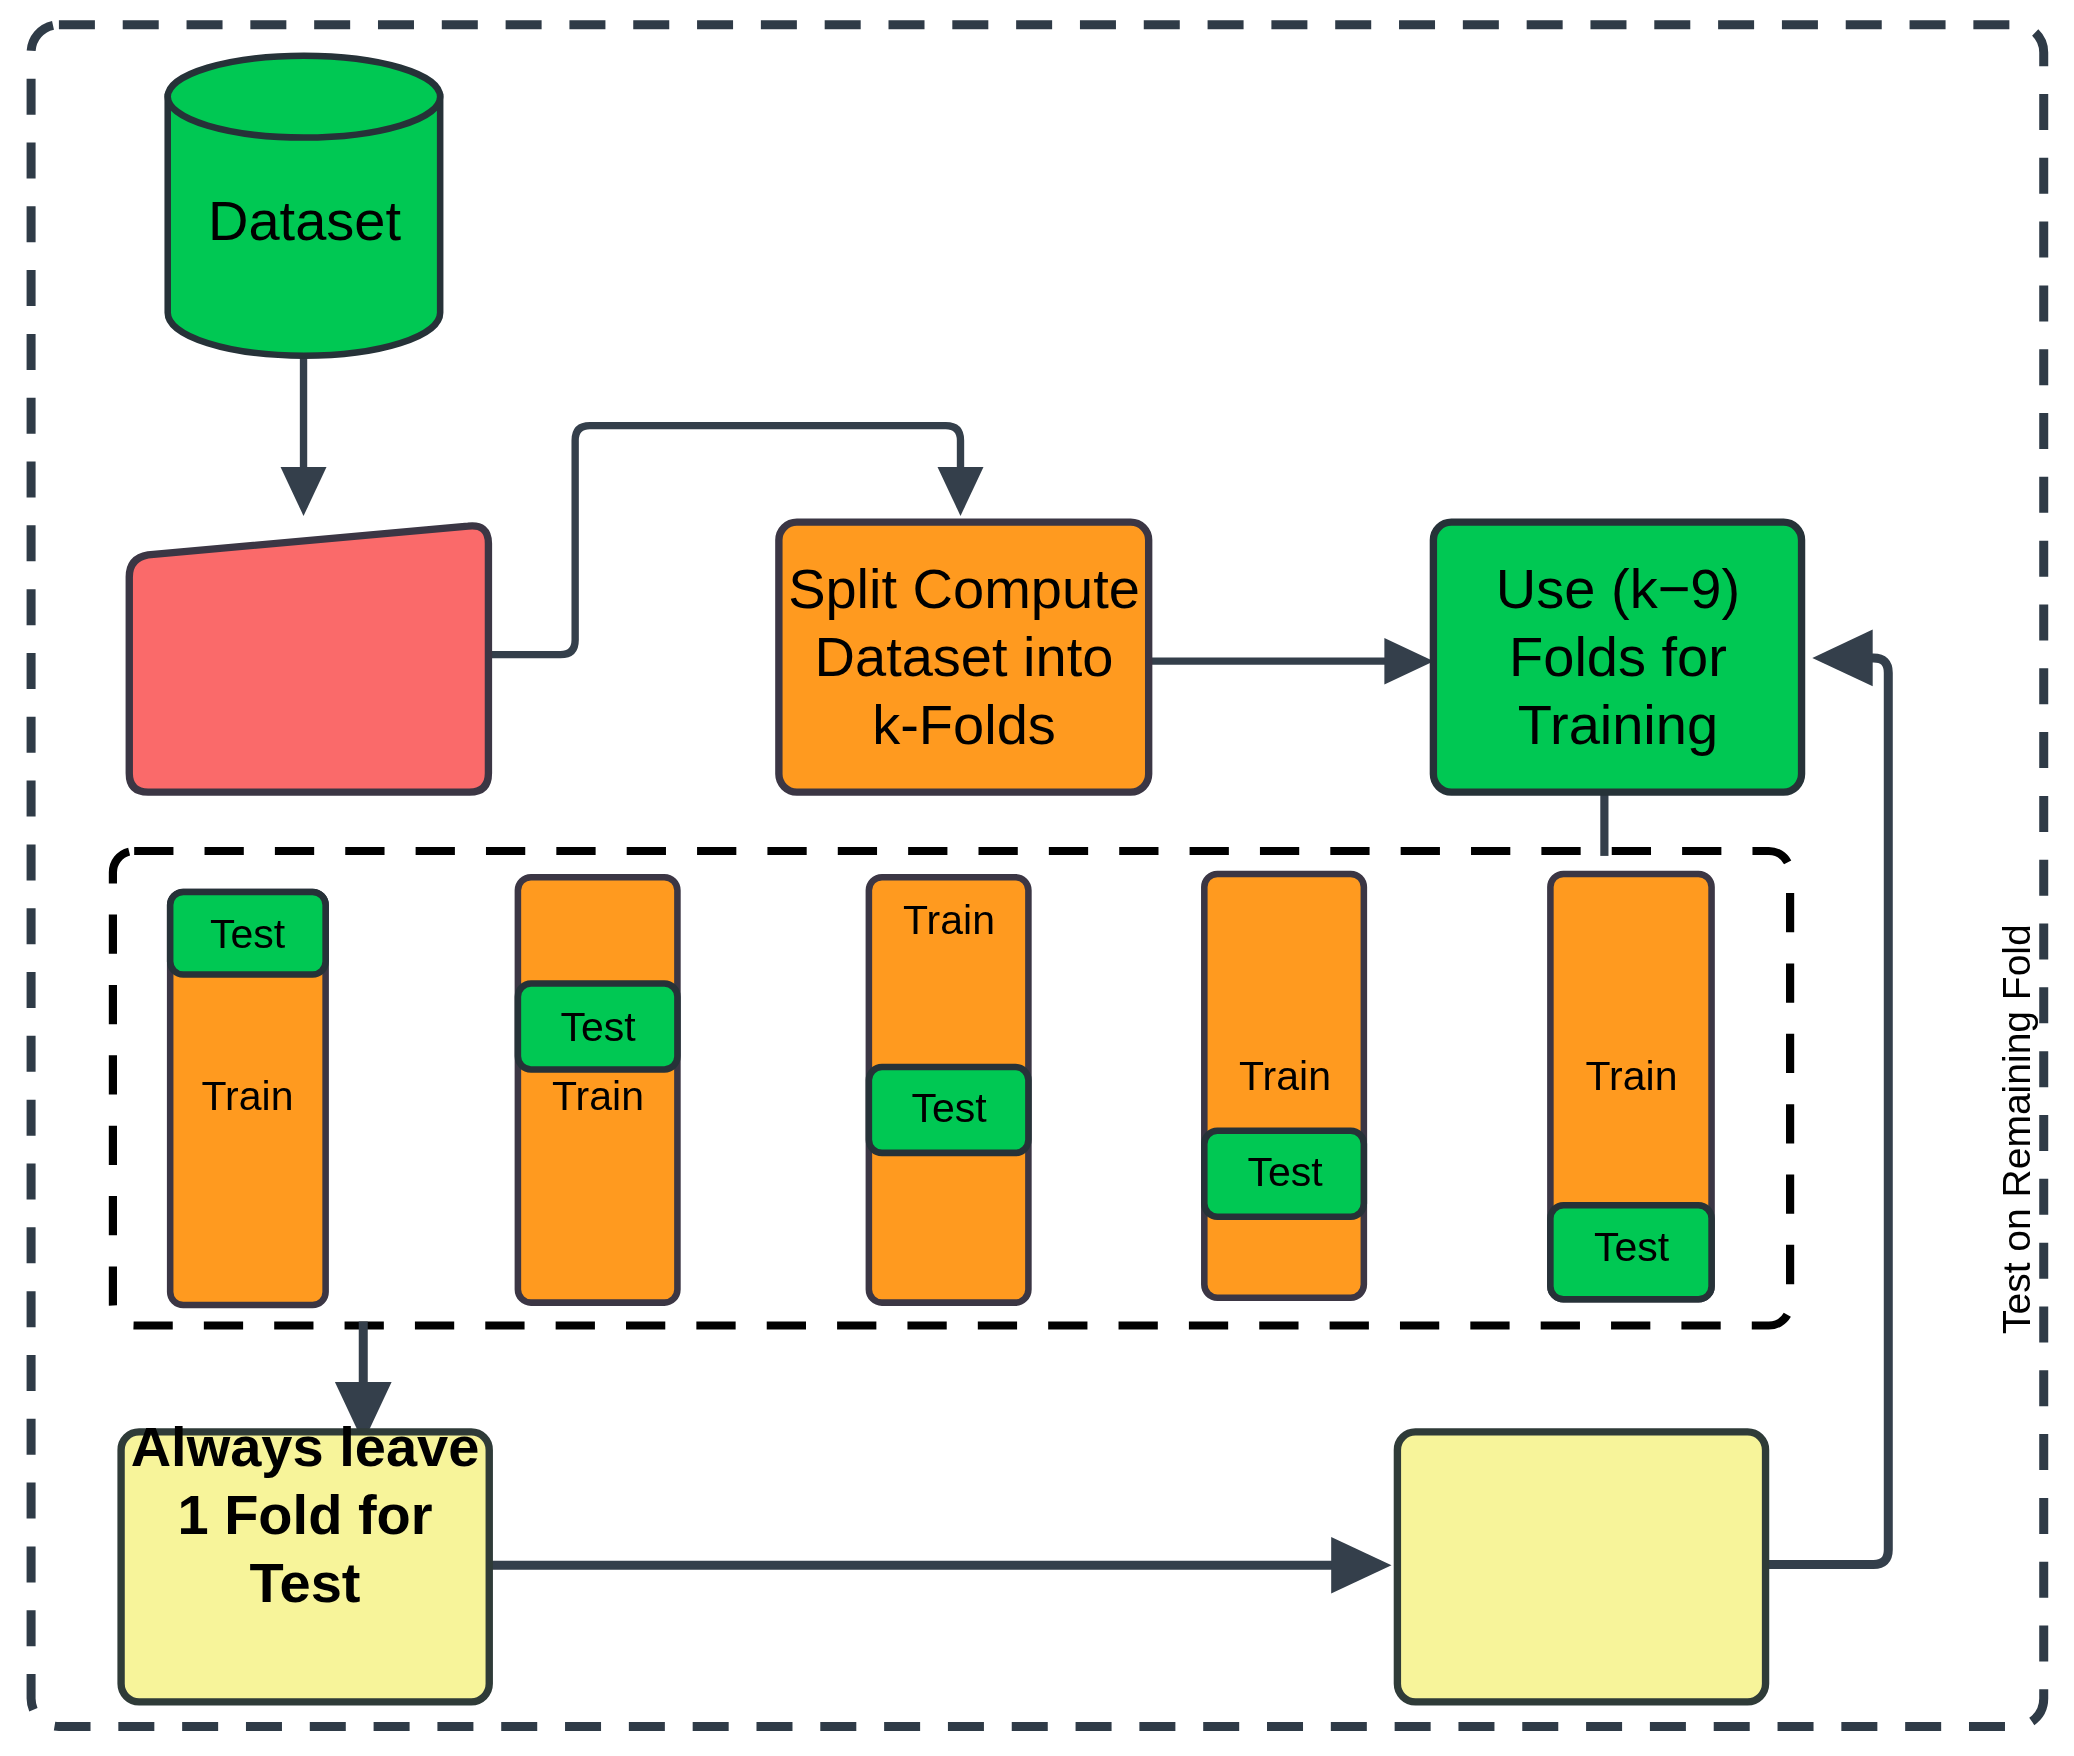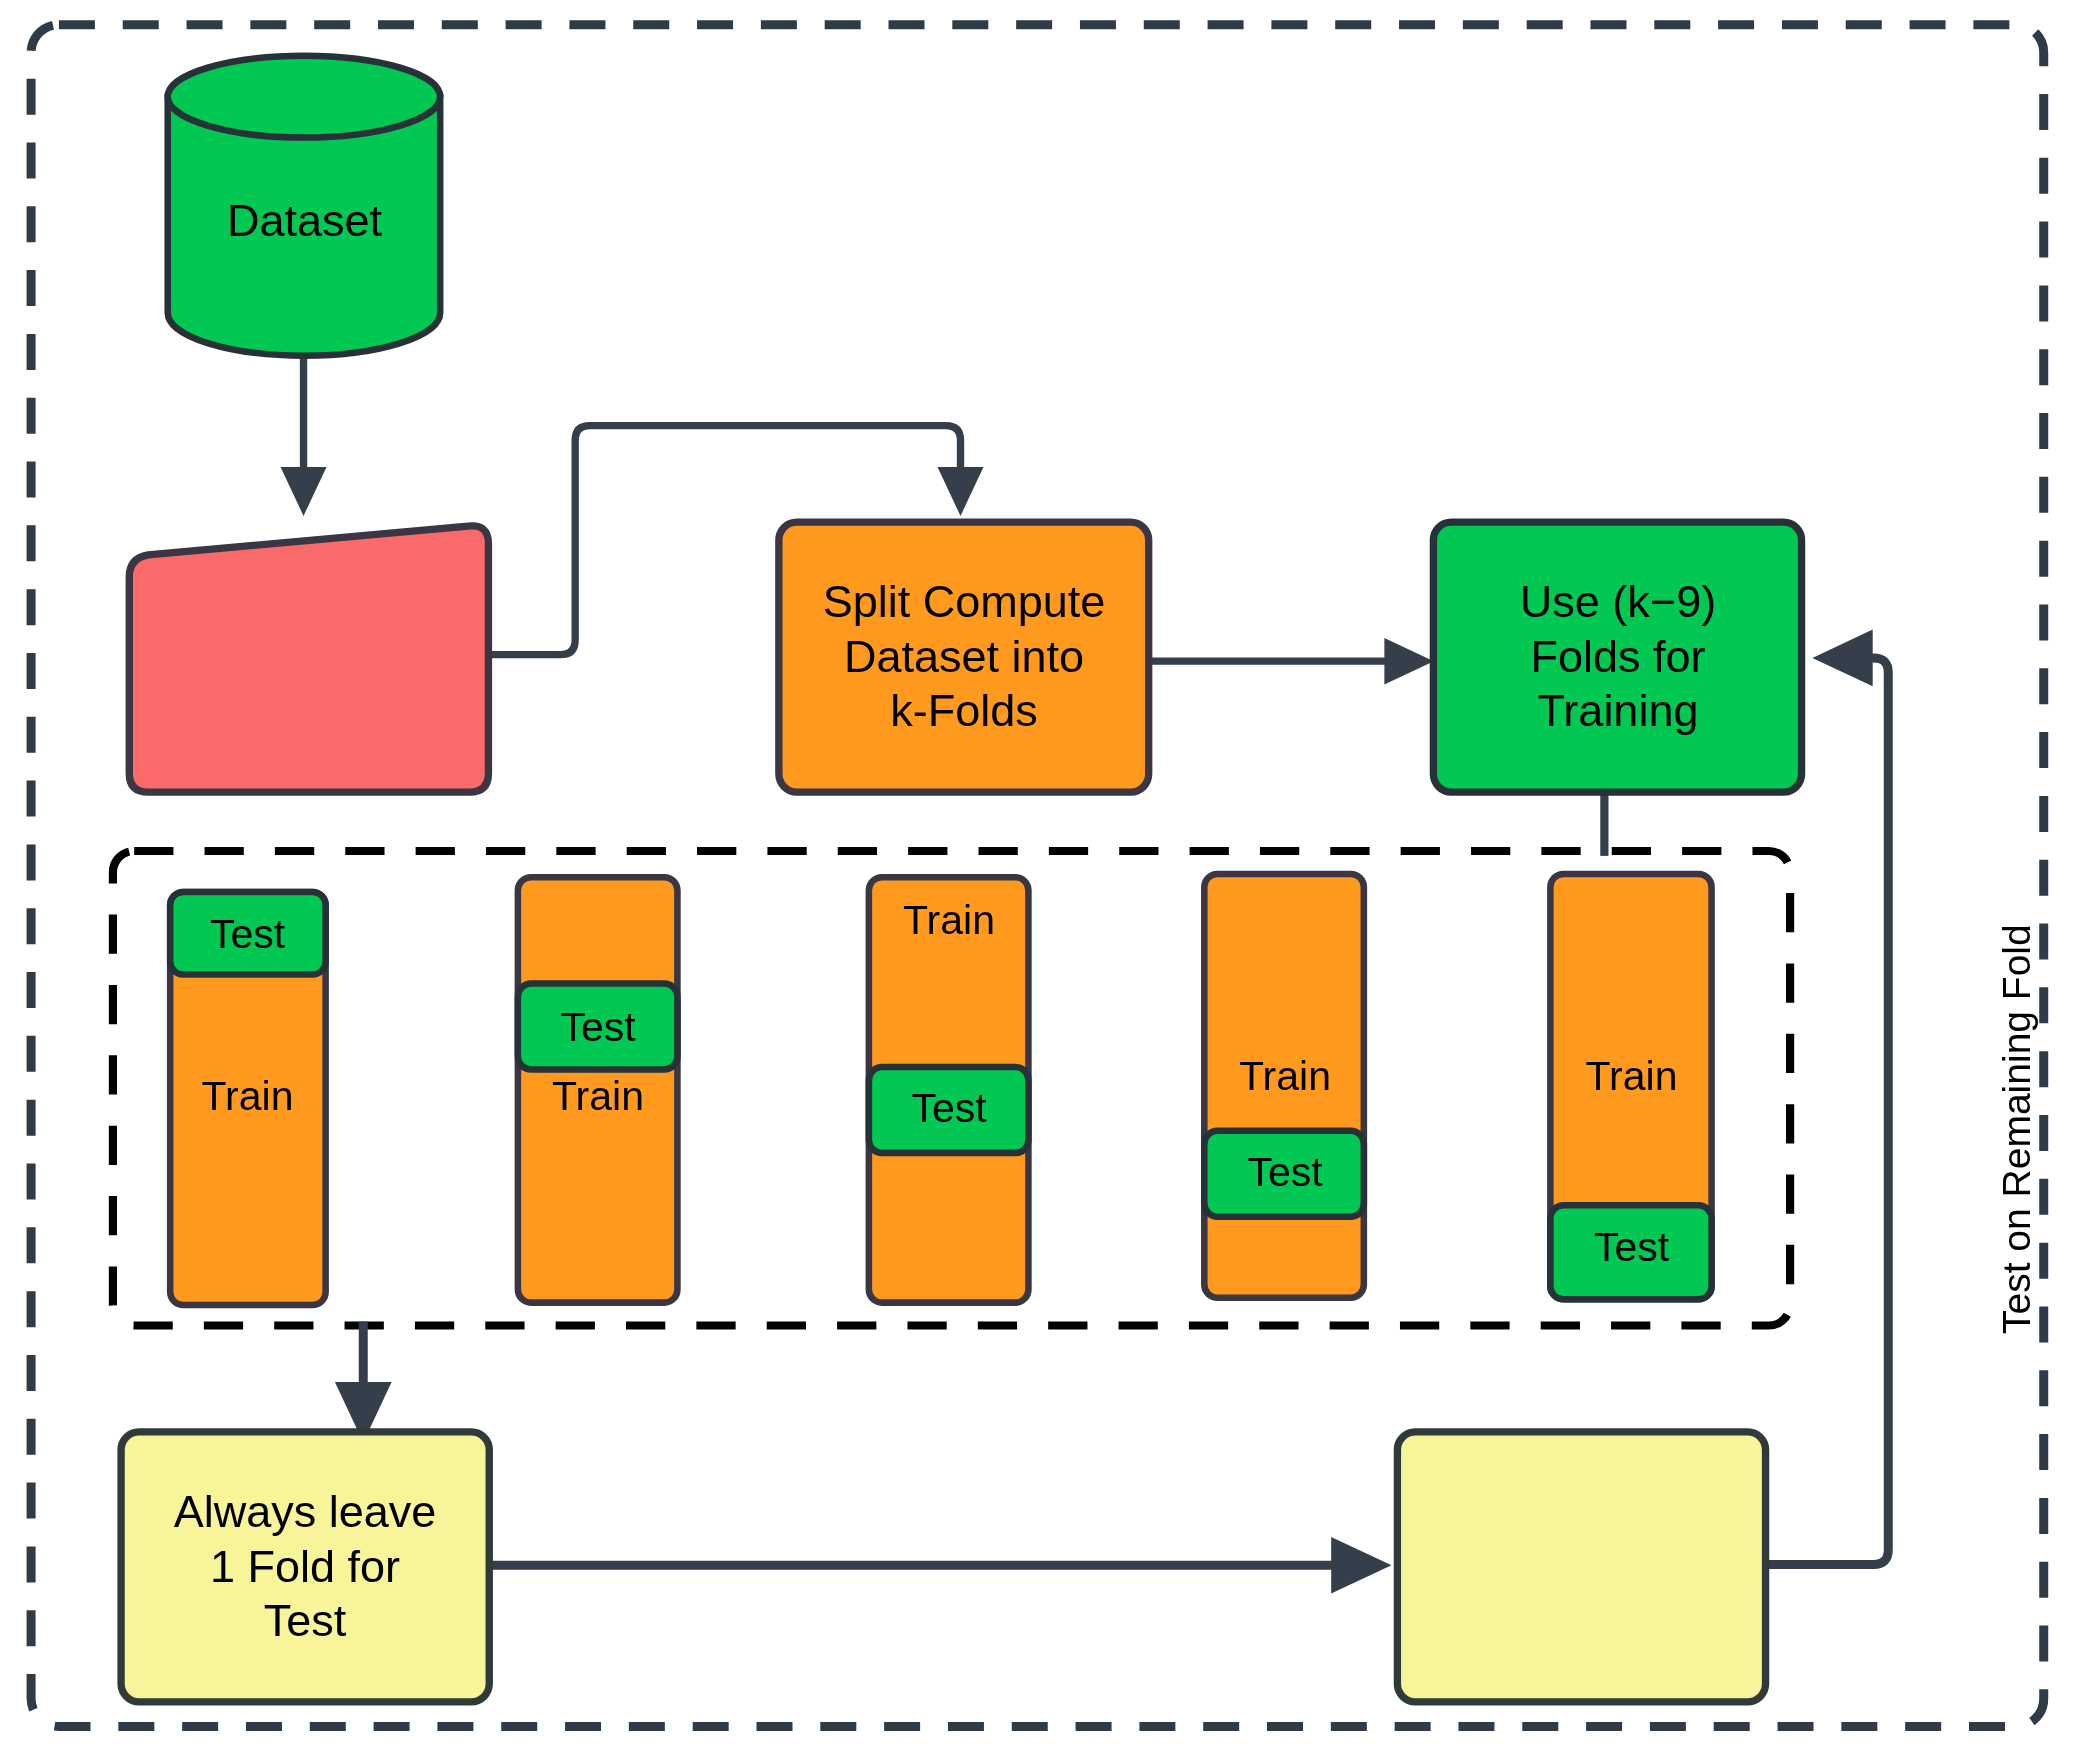--- a/index.html
+++ b/index.html
@@ -24,21 +24,21 @@
     width: 2074px;
     height: 1756px;
   }
   .node-text {
     position: absolute;
     display: flex;
     align-items: center;
     justify-content: center;
     text-align: center;
     color: #000000;
-    font-size: 45px;
+    font-size: 56px;
     line-height: 1.22;
     white-space: pre-line;
     pointer-events: none;
   }
   .fold-label {
     position: absolute;
     text-align: center;
     color: #000000;
     font-size: 41px;
     line-height: 1;
@@ -135,21 +135,21 @@
 
 
   <div class="node-text" style="left:779px; top:522px; width:370px; height:270px;">Split Compute
 Dataset into
 k-Folds</div>
 
   <div class="node-text" style="left:1434px; top:522px; width:368px; height:270px;">Use (k−9)
 Folds for
 Training</div>
 
-  <div class="node-text" style="left:121px; top:1432px; width:368px; height:270px;">Always leave
+  <div class="node-text" style="left:121px; top:1380px; width:368px; height:270px;font-weight:bold;">Always leave
 1 Fold for
 Test</div>
 
 
   <div class="fold-label" style="left:170px; top:914px; width:155px;">Test</div>
   <div class="fold-label" style="left:170px; top:1076px; width:155px;">Train</div>
 
   <div class="fold-label" style="left:518px; top:1007px; width:160px;">Test</div>
   <div class="fold-label" style="left:518px; top:1076px; width:160px;">Train</div>
 

